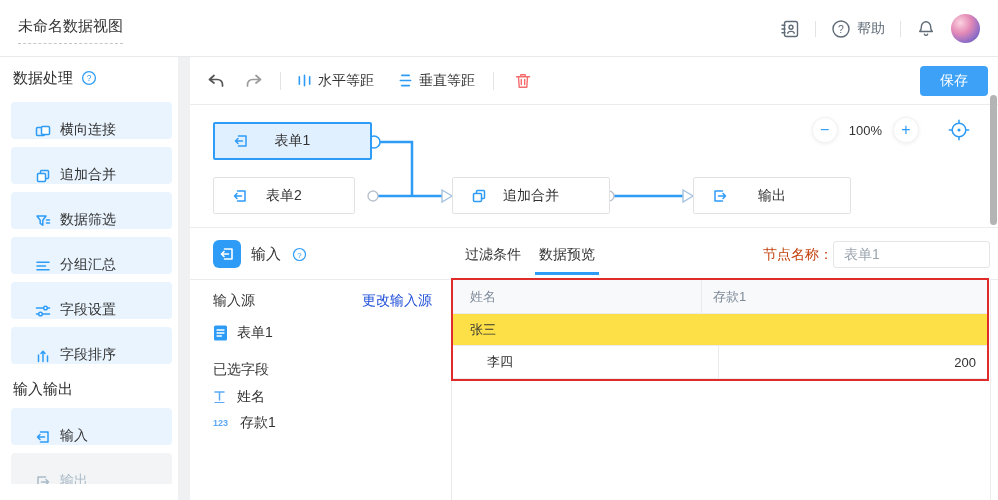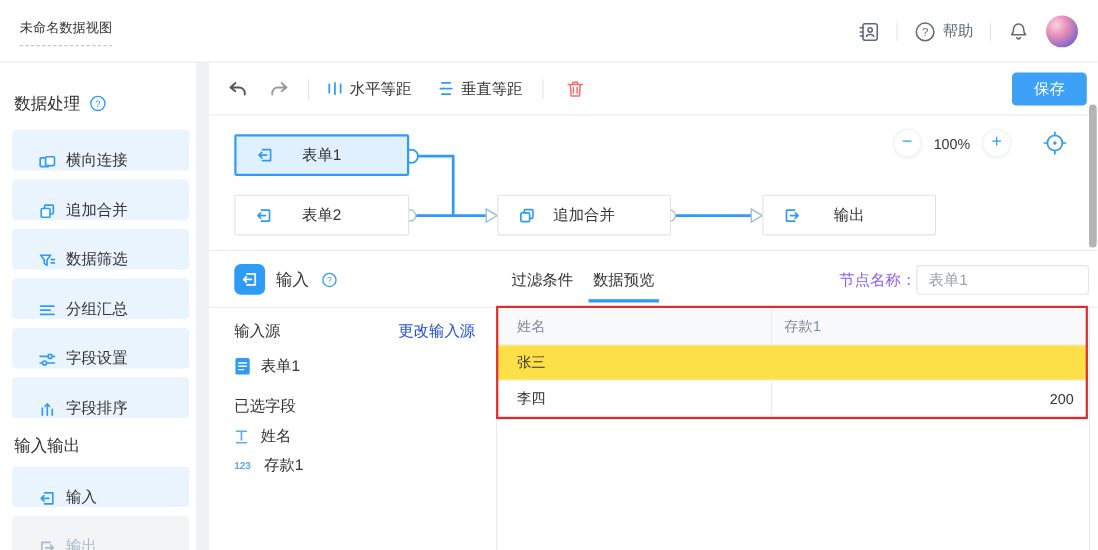--- a/index.html
+++ b/index.html
@@ -6,29 +6,29 @@
   html,body { background:#fff; }
   .app {
     position: relative; width: 998px; height: 500px; overflow: hidden;
     background: #fff; font-family: "Liberation Sans", "DejaVu Sans", sans-serif;
     color: #333; font-size: 14px;
   }
   svg { display:block; }
 
   
   .header { position:absolute; top:0; left:0; right:0; height:57px; background:#fff; border-bottom:1px solid #e9e9e9; z-index:10; }
-  .doc-title { position:absolute; left:18px; top:17px; font-size:12px; color:#333; padding-bottom:7px; border-bottom:1px dashed #c6c6c6;text-align:right; }
+  .doc-title { position:absolute; left:18px; top:17px; font-size:15px; color:#333; padding-bottom:7px; border-bottom:1px dashed #c6c6c6;text-align:right; }
   .header-right { position:absolute; right:18px; top:0; height:57px; display:flex; align-items:center; gap:15px; color:#5f6b77; }
   .hdr-divider { width:1px; height:16px; background:#e3e3e3; }
   .help-wrap { display:flex; align-items:center; gap:6px; font-size:14px; color:#5f6b77; cursor:pointer; }
   .avatar { width:29px; height:29px; border-radius:50%;
     background: radial-gradient(circle at 32% 30%, #fbd3e0 0%, #e48ab6 38%, #8d6cc8 72%, #433a7d 100%); }
 
   
-  .sidebar { position:absolute; left:0; top:57px; width:178px; height:443px; background:#fff; overflow:hidden; }
+  .sidebar { position:absolute; left:0; top:41px; width:178px; height:443px; background:#fff; overflow:hidden; }
   .side-title { margin:27px 0 0 13px; height:20px; display:flex; align-items:center; gap:8px; font-size:15px; color:#2f2f2f; }
   .side-title.second { margin-top:15px; }
   .side-items { margin-top:14px; }
   .side-items.io { margin-top:9px; }
   .side-item { margin:0 0 8px 11px; width:161px; height:37px; border-radius:4px; background:#e9f4fe;
     display:flex; align-items:flex-end; font-size:14px; color:#333; cursor:pointer;font-family:Liberation Mono, monospace; }
   .side-item .s-icon { margin:0 9px 0 24px; width:16px; height:16px; color:#2e9cf7; flex:none; }
   .side-item.disabled { background:#f2f4f6; color:#a9bac7; }
   .side-item.disabled .s-icon { color:#a9bac7; }
 
@@ -60,39 +60,39 @@
   .zoom-pct { font-size:13px; color:#333; }
   .locate-icon { width:22px; height:22px; color:#2e9cf7; margin-left:18px; cursor:pointer; }
 
   .flow-svg { position:absolute; inset:0; width:100%; height:100%; }
   .node { position:absolute; height:37px; background:#fff; border:1px solid #e2e2e2; border-radius:2px;
     display:flex; align-items:center; font-size:14px; color:#333; cursor:pointer; z-index:2; }
   .node .n-icon { position:absolute; left:18px; width:16px; height:16px; color:#2e9cf7; }
   .node .n-label { width:100%; text-align:center; }
   .node.selected { background:#e1f0fe; border:2px solid #2e9cf7; height:38px; }
   .node1 { left:23px; top:17px; width:159px; }
-  .node2 { left:23px; top:72px; width:159px; }
+  .node2 { left:23px; top:72px; width:142px; }
   .node3 { left:262px; top:72px; width:158px; }
   .node4 { left:503px; top:72px; width:158px; }
 
   .canvas-scrollbar { position:absolute; right:1px; top:38px; width:7px; height:130px; background:#b4b4b4; border-radius:4px; z-index:6; }
 
   
   .panel-hd { position:absolute; top:171px; left:0; right:0; height:52px; border-bottom:1px solid #ececec; }
   .panel-badge { position:absolute; left:23px; top:12px; width:28px; height:28px; border-radius:6px; background:#2e9cf7;
     color:#fff; display:flex; align-items:center; justify-content:center; }
   .panel-badge svg { width:16px; height:16px; }
   .panel-title { position:absolute; left:61px; top:17px; font-size:15px; color:#333; }
   .q-icon { width:15px; height:15px; color:#2e9cf7; cursor:pointer; }
   .panel-q { position:absolute; left:102px; top:19px; }
   .title-q { width:16px; height:16px; }
   .tabs { position:absolute; left:275px; top:0; height:52px; display:flex; gap:18px; }
   .tab { height:52px; line-height:52px; font-size:14px; color:#333; position:relative; cursor:pointer; }
   .tab.active::after { content:""; position:absolute; left:-4px; right:-4px; bottom:5px; height:3px; background:#2e9cf7; }
-  .nn-label { position:absolute; left:573px; top:0; line-height:52px; font-size:14px; color:#8b5cf6; }
+  .nn-label { position:absolute; left:573px; top:0; line-height:52px; font-size:14px; color:#c2410c; }
   .nn-input { position:absolute; left:643px; top:13px; width:157px; height:27px; border:1px solid #e5e5e5; border-radius:3px;
     padding:0 10px; font-size:14px; color:#9aa4ae; font-family:inherit; background:#fff; }
 
   
   .panel-body { position:absolute; top:223px; left:0; right:0; bottom:0; }
   .left-col { position:absolute; left:0; top:0; width:262px; height:100%; border-right:1px solid #eaeaea; padding:12px 19px 0 23px; }
   .src-row { display:flex; justify-content:space-between; align-items:center; font-size:14px; }
   .change-link { color:#1d4ed8; cursor:pointer; }
   .src-item { margin-top:14px; display:flex; align-items:center; gap:9px; }
   .form-icon { width:15px; height:16px; flex:none; }
@@ -100,21 +100,21 @@
   .field-row { margin-top:9px; height:17px; display:flex; align-items:center; gap:11px; }
   .t-icon { width:13px; height:14px; color:#5aa9f5; flex:none; }
   .num-icon { font-size:9px; font-weight:bold; color:#5aa9f5; letter-spacing:0; width:16px; flex:none; }
 
   .table-area { position:absolute; left:262px; top:0; right:0; bottom:0; }
   .right-line { position:absolute; right:7px; top:0; bottom:0; width:1px; background:#ececec; }
   .preview-table { position:absolute; left:0; top:0; width:536px; font-size:13px; }
   .t-row { display:flex; align-items:stretch; border-bottom:1px solid #ebebeb; background:#fff; }
   .t-row.hd { height:34px; background:#f8f9fa; color:#7d8a99; }
   .t-row.r1 { height:32px; background:#fde047; }
-  .t-row.r2 { height:33px; }
+  .t-row.r2 { height:33px;padding-left:17px; }
   .cell { display:flex; align-items:center; }
   .c1 { width:249px; padding-left:18px; }
   .c2 { flex:1; border-left:1px solid #ebebeb; padding-left:11px; padding-right:12px; }
   .c2.num { justify-content:flex-end; }
   .red-annot { position:absolute; left:-1px; top:-2px; width:538px; height:103px; border:2px solid #e02b2b;
     pointer-events:none; z-index:5; }
 </style>
 </head>
 <body>
 

